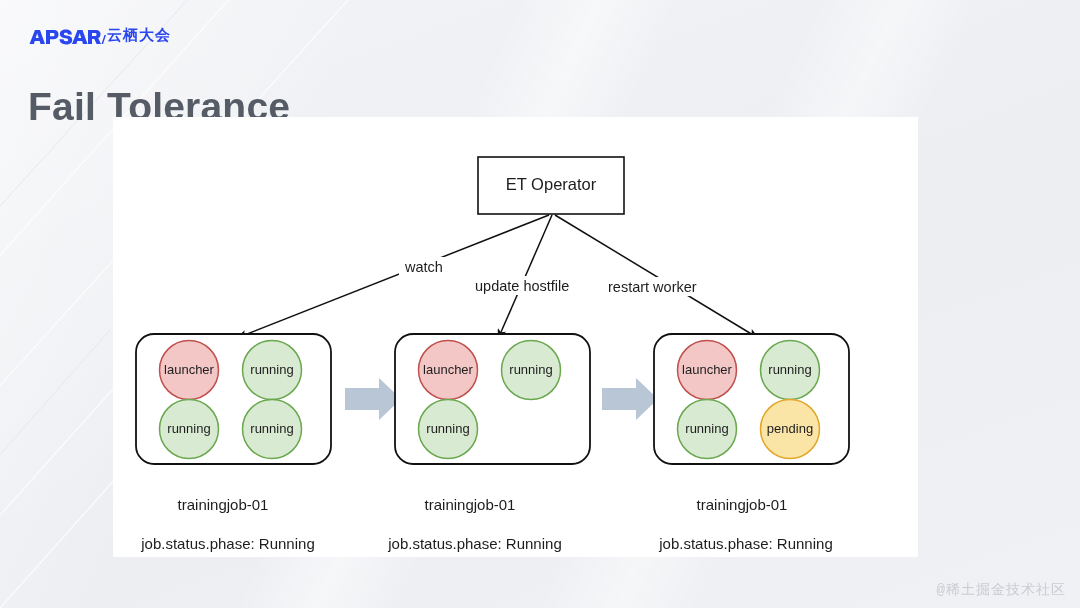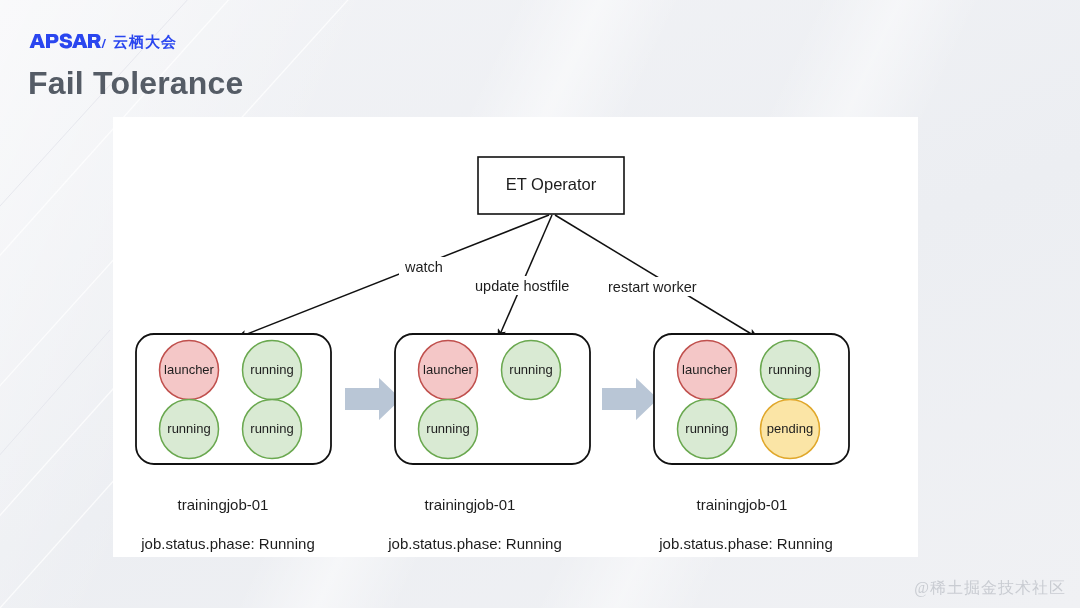--- a/index.html
+++ b/index.html
@@ -30,40 +30,40 @@
     inset: 0;
     pointer-events: none;
   }
 
   
   #logo {
     position: absolute;
     left: 28px;
     top: 28px;
     display: flex;
-    align-items: flex-end;
-    gap: 7px;
+    align-items: flex-start;
+    gap: 1px;
     height: 22px;
   }
   #logo-mark { display: block; }
   #logo-cn {
     font-size: 15px;
     font-weight: 700;
     color: #2a46ef;
     letter-spacing: 1px;
     line-height: 1;
     font-family: "DejaVu Sans", sans-serif;
   }
 
   
   #page-title {
     position: absolute;
     left: 28px;
-    top: 66px;
-    font-size: 32px;
+    top: 86px;
+    font-size: 39px;
     font-weight: 700;
     color: #555c66;
     letter-spacing: 0.2px;
     line-height: 1.1;
   }
 
   
   #panel {
     position: absolute;
     left: 113px;
@@ -78,23 +78,23 @@
     top: 0;
     width: 805px;
     height: 440px;
   }
 
   
   #watermark {
     position: absolute;
     right: 14px;
     bottom: 9px;
-    font-size: 16px;
+    font-size: 14px;
     color: #c9ccd2;
-    font-family: Liberation Serif, serif;
+    font-family: Liberation Mono, monospace;
     letter-spacing: 1px;
     white-space: nowrap;
     margin-left: 40px;
   }
 
   .svg-text {
     font-family: "Liberation Sans", sans-serif;
     fill: #1d1d1d;
   }
 </style>

